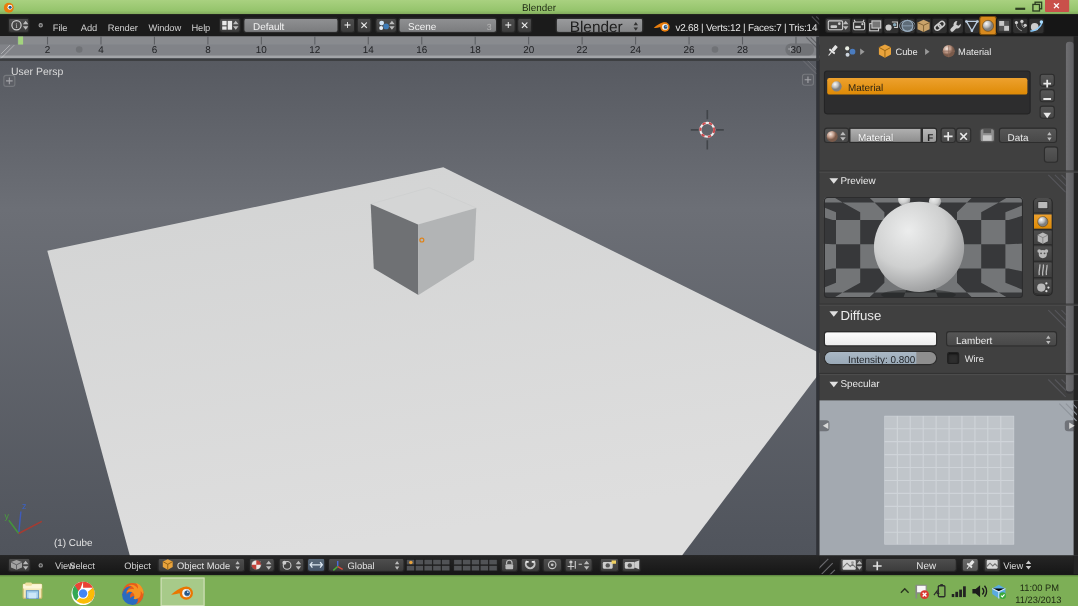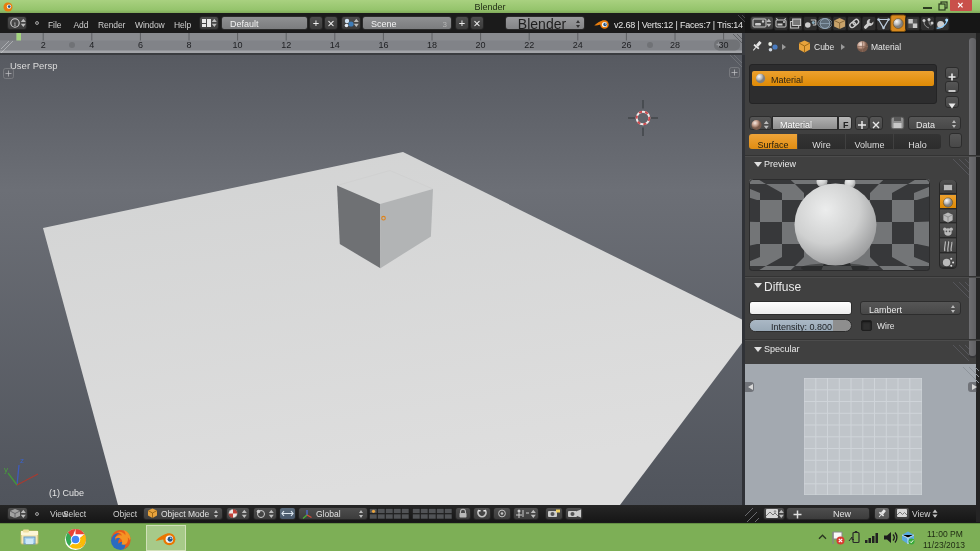--- a/index.html
+++ b/index.html
@@ -460,26 +460,20 @@
       <rect x="4" y="1" width="7" height="4" fill="#5a5a5a"></rect>
       <rect x="3.5" y="7" width="8" height="5" fill="#c8c8c8"></rect>
     </svg>
  <div class="abs btn" style="left:163px;top:83px;width:53px;height:14px">
       <div class="abs" style="left:7px;top:3px;font-size:9px;color:#e8e8e8">Data</div>
       <svg style="position:absolute;right:2px;top:2px" width="8" height="10" viewBox="0 0 8 10">
         <path d="M2 4 l4 0 l-2 -3 Z M2 6 l4 0 l-2 3 Z" fill="#bbb"></path>
       </svg>
     </div>
 
- <div class="abs" style="left:4px;top:101px;width:192px;height:15px">
-  <div class="abs" style="left:0;width:48px;height:15px;background:linear-gradient(#efa439,#e08d12);border-radius:3px 0 0 3px;text-align:center"><span style="font-size:9px;color:#26200f;line-height:15px">Surface</span></div>
-  <div class="abs" style="left:49px;width:47px;height:15px;background:linear-gradient(#343434,#2c2c2c);text-align:center"><span style="font-size:9px;color:#dedede;line-height:15px">Wire</span></div>
-  <div class="abs" style="left:97px;width:47px;height:15px;background:linear-gradient(#343434,#2c2c2c);text-align:center"><span style="font-size:9px;color:#dedede;line-height:15px">Volume</span></div>
-  <div class="abs" style="left:145px;width:47px;height:15px;background:linear-gradient(#343434,#2c2c2c);border-radius:0 3px 3px 0;text-align:center"><span style="font-size:9px;color:#dedede;line-height:15px">Halo</span></div>
- </div>
  <div class="abs btn" style="left:204px;top:100px;width:13px;height:15px"></div>
  <div class="abs" style="left:0;top:122px;width:235px;height:1px;background:#333"></div>
  <div class="abs" style="left:0;top:123px;width:235px;height:1px;background:#4c4c4c"></div>
 
  <div class="abs" style="left:9px;top:129px;width:0;height:0;border-top:5px solid #e0e0e0;border-left:4px solid transparent;border-right:4px solid transparent"></div>
  <div class="abs txt" style="left:19px;top:127px;color:#eaeaea;font-size:9px">Preview</div>
  <svg class="abs" style="left:4px;top:146px" width="181" height="92" viewBox="0 0 181 92">
   <defs>
    <radialGradient id="sph" cx="0.38" cy="0.32" r="0.75">
           <stop offset="0" stop-color="#eceded"></stop>

